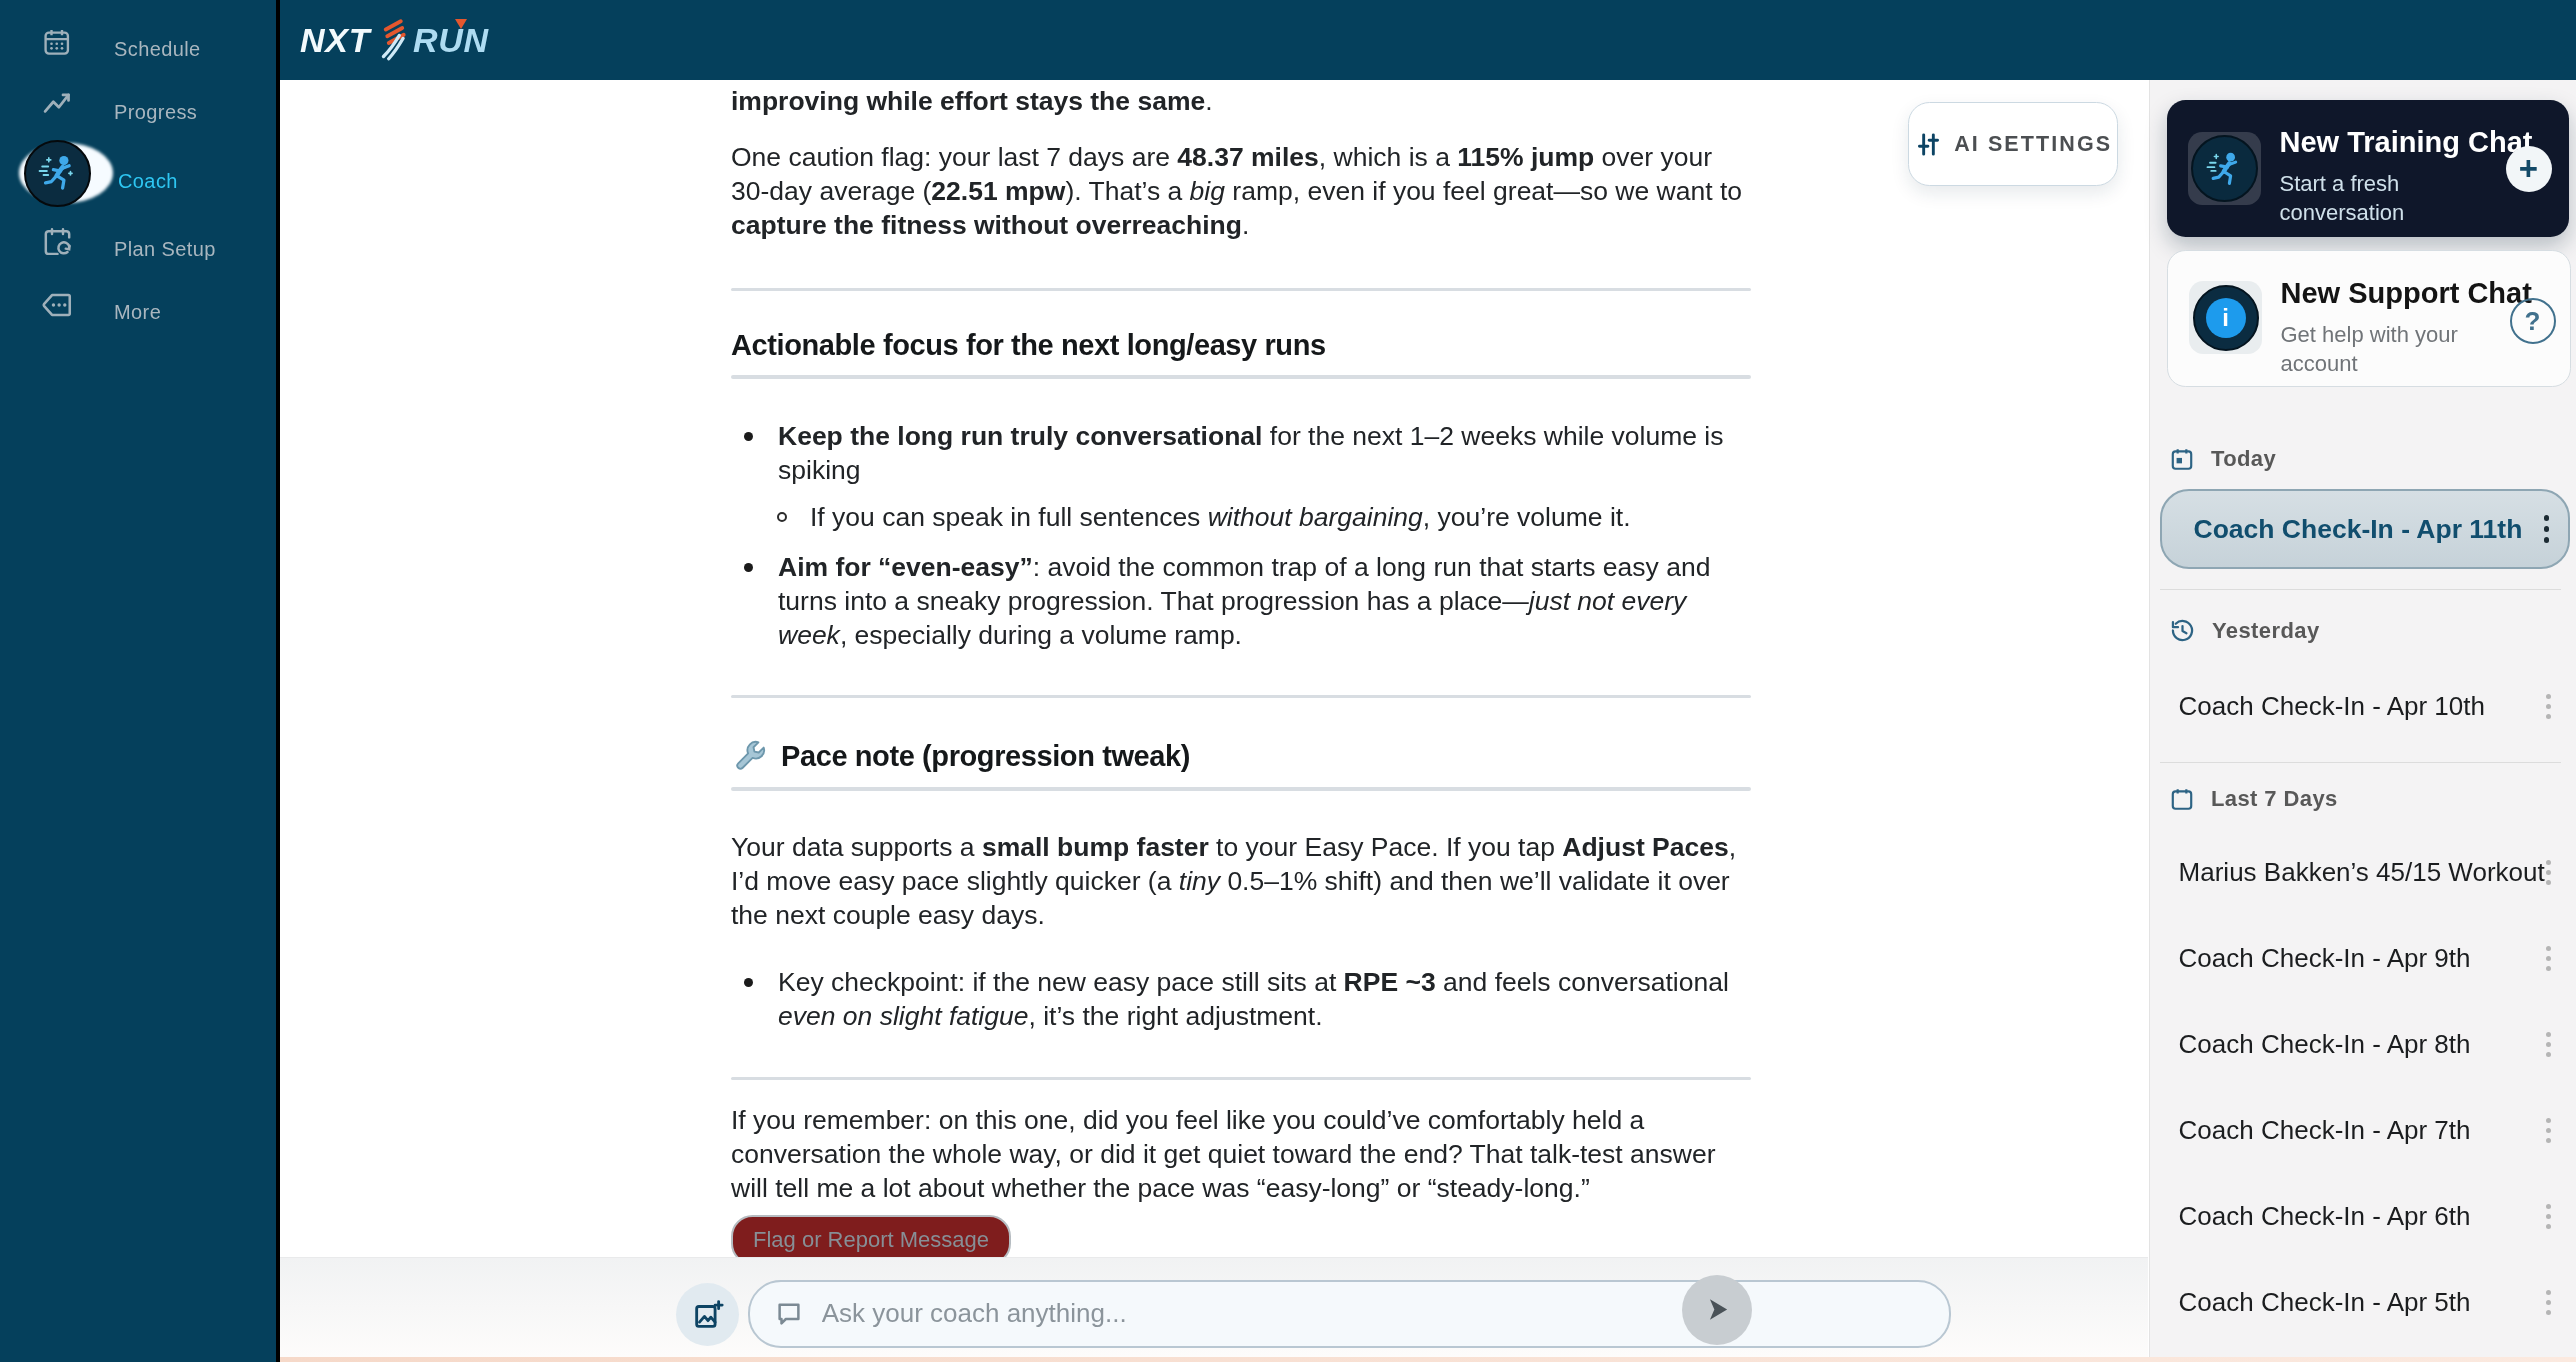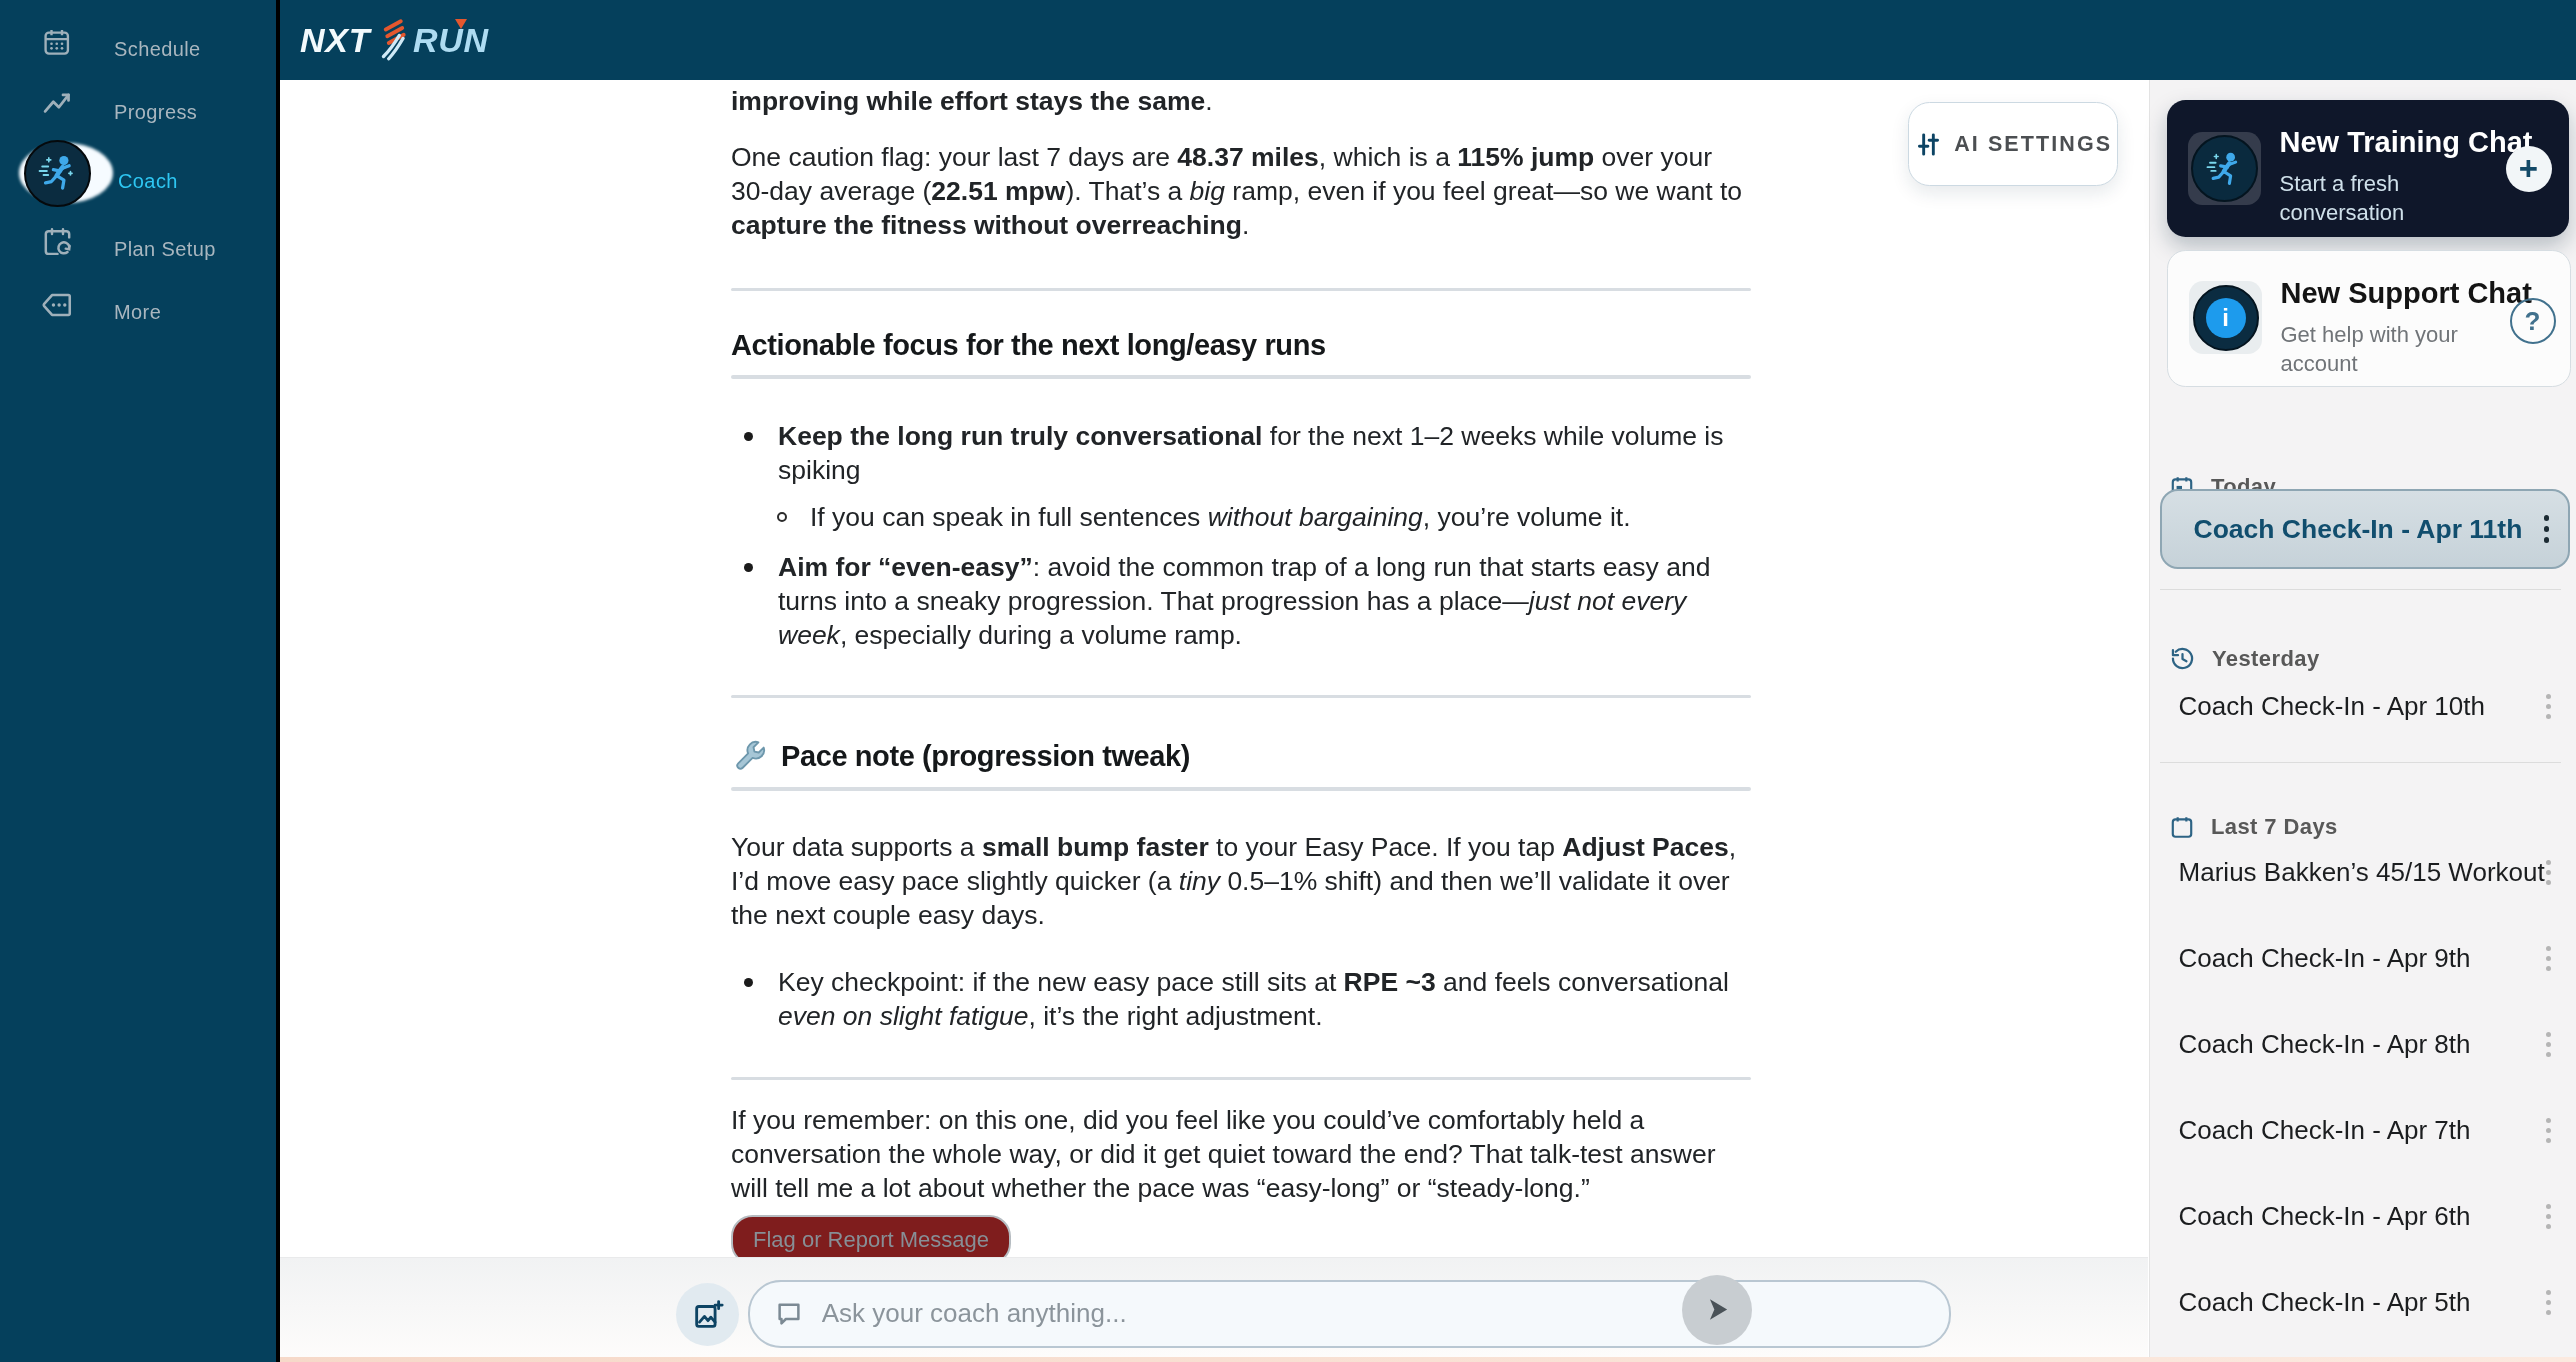--- a/index.html
+++ b/index.html
@@ -97,23 +97,23 @@
   .plus-circle{position:absolute;left:339px;top:46px;width:46px;height:46px;border-radius:50%;
       background:#f2f6f8;color:#134a68;font-size:33px;font-weight:700;display:flex;
       align-items:center;justify-content:center;cursor:pointer;}
   .q-circle{position:absolute;left:342px;top:47px;width:42px;height:42px;border-radius:50%;
       border:2.9px solid #41718d;color:#41718d;font-size:26px;font-weight:700;
       display:flex;align-items:center;justify-content:center;}
   .info-circle{width:40px;height:40px;border-radius:50%;background:#1d9bed;color:#fff;
       font-size:24px;font-weight:800;display:flex;align-items:center;justify-content:center;}
 
   .sec-head{position:absolute;left:19.3px;display:flex;align-items:center;gap:15.7px;
-      color:#2d6384;margin-top:28px;}
+      color:#2d6384;}
   .sec-head .hlabel{font-size:22px;font-weight:700;color:#585858;letter-spacing:0.4px;}
-  .sel-pill{position:absolute;left:10px;top:409px;width:410px;height:80px;border-radius:18px;
+  .sel-pill{position:absolute;left:10px;top:409px;width:410px;height:80px;border-radius:29px;
       background:linear-gradient(180deg,#d6dfe4,#c6d2d9);border:2.1px solid #8ea6b3;
       display:flex;align-items:center;cursor:pointer;box-sizing:border-box;}
   .sel-pill .ptext{margin-left:31.5px;font-size:26.5px;font-weight:600;color:#114e6e;}
   .hist-row{position:absolute;left:10px;width:410px;height:43px;display:flex;
       align-items:center;cursor:pointer;}
   .hist-row .htext{margin-left:18.6px;font-size:26px;font-weight:500;color:#1b1d1f;}
   .kebab{position:absolute;right:18.6px;display:flex;flex-direction:column;gap:5px;align-items:center;}
   .kebab i{width:5px;height:5px;border-radius:50%;background:#b5b5b5;display:block;}
   .kebab.dark i{background:#1c2b33;width:5.7px;height:5.7px;}
   .pdivider{position:absolute;left:10px;width:401px;height:1.4px;background:#dcdcdc;}

